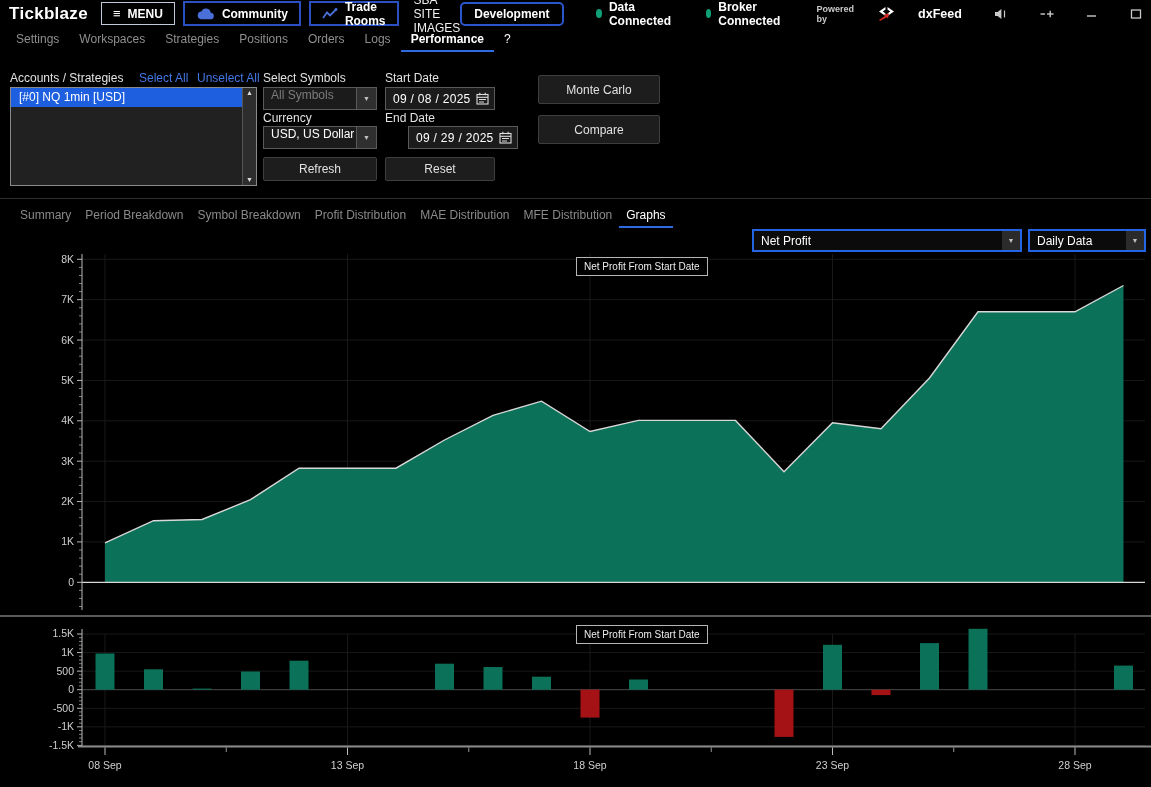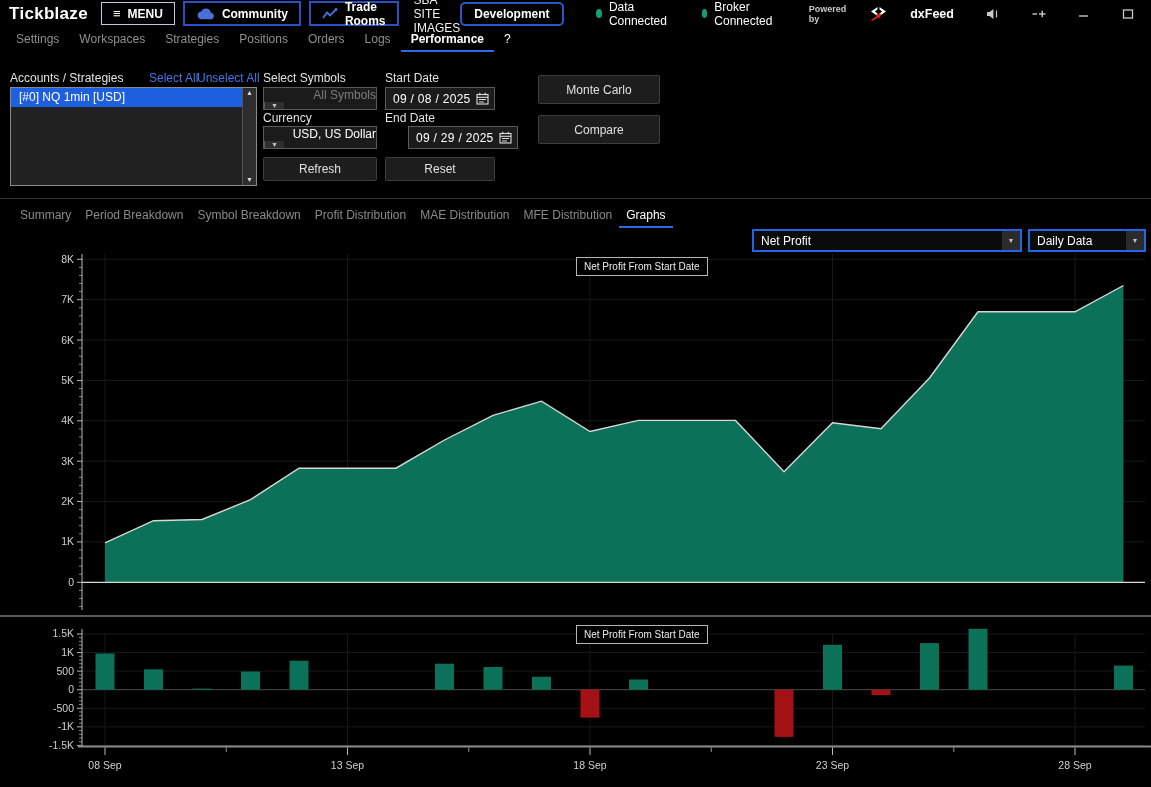--- a/index.html
+++ b/index.html
@@ -11,21 +11,21 @@
   .brand{font-size:17px;font-weight:bold;margin-left:9px;letter-spacing:.3px;}
   .tb-btn{height:21px;display:flex;align-items:center;gap:7px;background:transparent;
           color:#fff;font-weight:bold;font-size:12px;padding:0 11px;cursor:default;}
   .menu-btn{margin-left:13px;border:1px solid #c2c9da;}
   .blue-btn{margin-left:8px;border:2px solid #2b50c4;}
   .ham{font-size:13px;font-weight:normal;}
   .workspace{font-size:12px;margin-left:15px;color:#f0f0f0;}
   .tb-right{margin-left:auto;display:flex;align-items:center;padding-right:8px;gap:19px;}
   .dev-btn{border:2px solid #2b55cc;border-radius:5px;background:#000;color:#fff;
            font-weight:bold;font-size:12px;height:20px;display:flex;align-items:center;padding:0 12px;}
-  .status{display:flex;align-items:center;gap:7px;font-size:12px;font-weight:400;margin-left:13px;}
+  .status{display:flex;align-items:center;gap:7px;font-size:12px;font-weight:700;margin-left:13px;}
   .dot{width:9px;height:9px;border-radius:50%;}
   .powered{font-size:9px;color:#c9c9c9;font-weight:600;margin-left:14px;}
   .dxlogo{margin-left:4px;display:flex;}
   .dxfeed{font-weight:bold;font-size:12.5px;margin-left:3px;}
   .winico{margin-left:13px;display:flex;align-items:center;}
 
   
   .navrow{position:absolute;top:32px;left:16px;display:flex;gap:20px;font-size:12px;color:#8f8f8f;align-items:flex-start;}
   .nav-item{padding-bottom:4px;border-bottom:2px solid transparent;white-space:nowrap;}
   .nav-item.active{color:#fff;border-bottom-color:#2e6be0;padding-left:10px;padding-right:10px;margin:0 -10px;font-weight:bold;}
@@ -34,21 +34,21 @@
   
   .filters{position:absolute;top:0;left:0;width:100%;height:0;}
   .lbl{position:absolute;font-size:12px;color:#e2e2e2;white-space:nowrap;}
   .link{position:absolute;font-size:12px;white-space:nowrap;}
   .listbox{position:absolute;left:10px;top:87px;width:245px;height:97px;background:#212121;border:1px solid #8a8a8a;}
   .lb-item{height:19px;line-height:19px;font-size:12px;padding-left:8px;color:#fff;}
   .lb-item.selected{background:#1e5fe0;}
   .scrollbar{position:absolute;top:0;right:0;bottom:0;width:13px;background:#2d2d2d;border-left:1px solid #555;
              display:flex;flex-direction:column;justify-content:space-between;align-items:center;padding:1px 0;}
   .sb-arrow{font-size:7px;color:#ddd;line-height:8px;}
-  .ddl{position:absolute;height:21px;background:#1b1b1b;border:1px solid #5a5a5a;display:flex;align-items:flex-end;font-size:12px;flex-direction:column;}
+  .ddl{position:absolute;height:21px;background:#1b1b1b;border:1px solid #5a5a5a;display:flex;align-items:flex-start;font-size:12px;}
   .ddl .val{flex:1;padding-left:7px;white-space:nowrap;overflow:hidden;}
   .ddl.disabled .val{color:#7c7c7c;}
   .caretbox{width:19px;align-self:stretch;background:#2f2f2f;border-left:1px solid #5a5a5a;
             display:flex;align-items:center;justify-content:center;font-size:7px;color:#c0c0c0;}
   .datefield{position:absolute;height:21px;background:#1b1b1b;border:1px solid #5a5a5a;display:flex;align-items:center;font-size:12px;}
   .datefield .val{flex:1;padding-left:7px;letter-spacing:.3px;}
   .cal{margin-right:5px;display:flex;}
   .btn{position:absolute;background:#1d1d1d;border:1px solid #3e3e3e;border-radius:2px;color:#e0e0e0;
        font-size:12px;display:flex;align-items:center;justify-content:center;cursor:default;}
 
@@ -170,21 +170,21 @@
     <span class="nav-item">Strategies</span>
     <span class="nav-item">Positions</span>
     <span class="nav-item">Orders</span>
     <span class="nav-item">Logs</span>
     <span class="nav-item active">Performance</span>
     <span class="nav-item help">?</span>
   </nav>
 
   <section class="filters">
     <span class="lbl" style="left:10px;top:71px;">Accounts / Strategies</span>
-    <span class="link" style="left:149px;top:71px;color:#4377e6;">Select All</span>
+    <span class="link" style="left:139px;top:71px;color:#4377e6;">Select All</span>
     <span class="link" style="left:197px;top:71px;color:#4377e6;">Unselect All</span>
 
     <div class="listbox">
       <div class="lb-item selected">[#0] NQ 1min [USD]</div>
       <div class="scrollbar">
         <span class="sb-arrow">▲</span>
         <span class="sb-arrow">▼</span>
       </div>
     </div>
 

